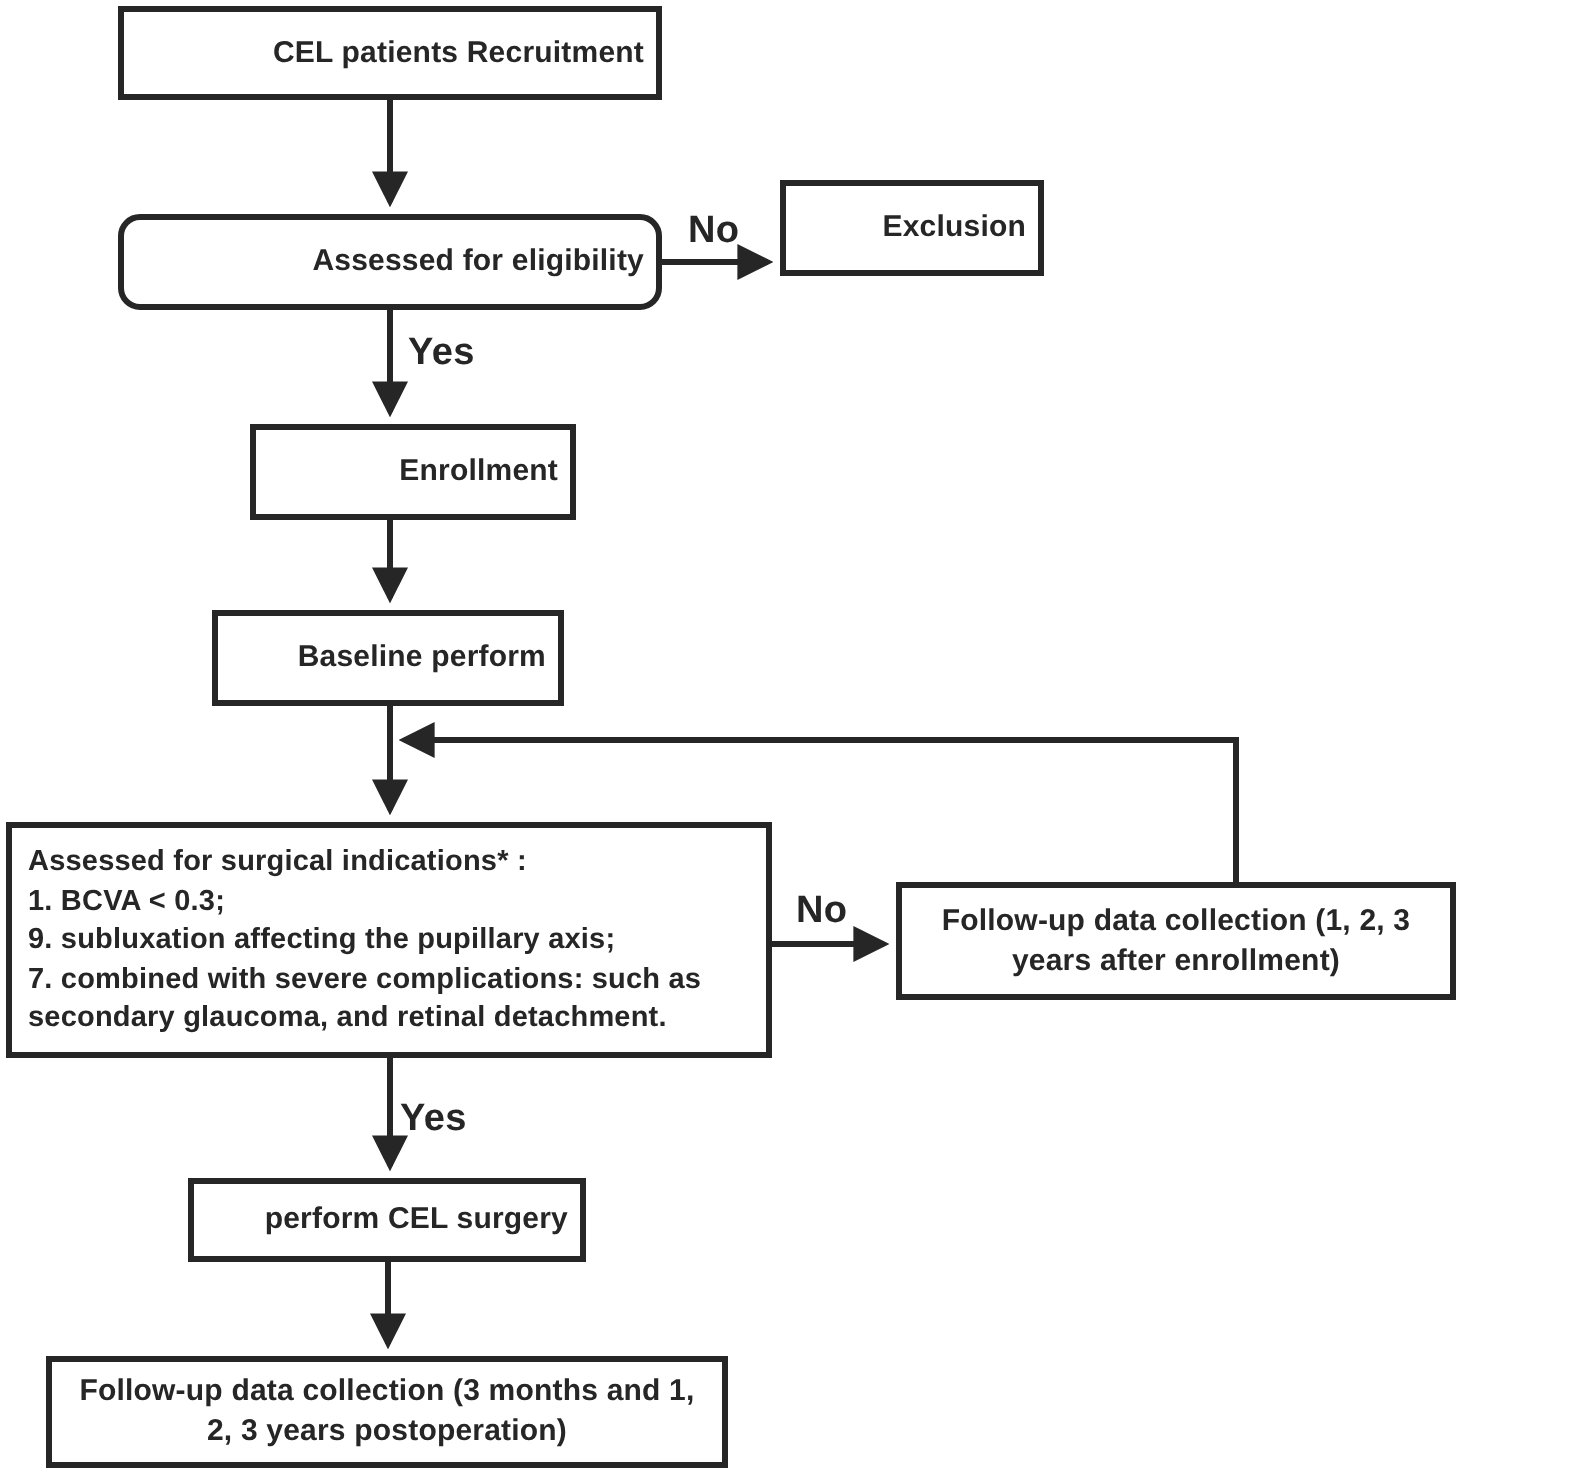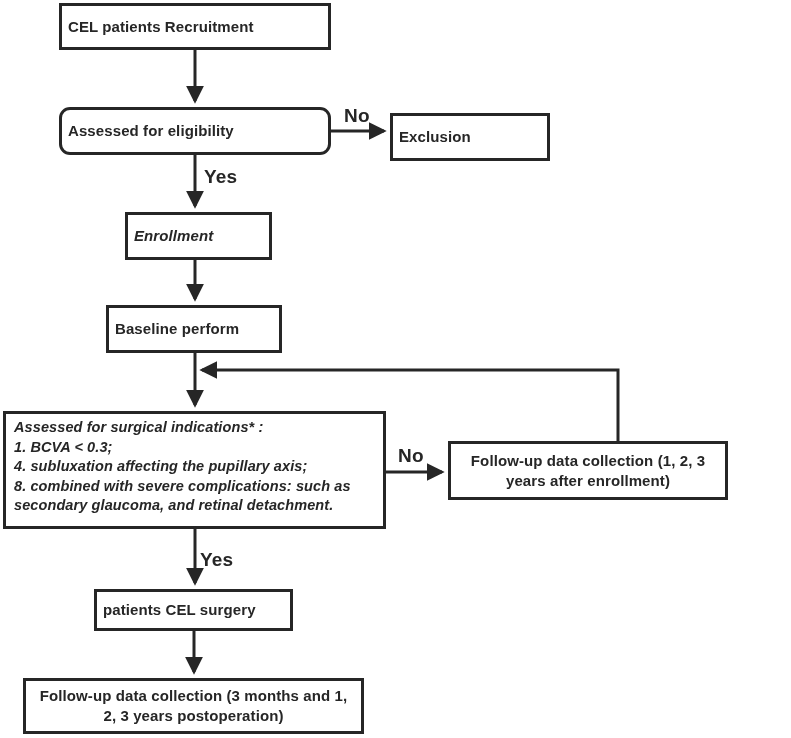--- a/index.html
+++ b/index.html
@@ -19,51 +19,50 @@
     width: 791px; height: 738px;
     z-index: 1;
   }
   .node {
     position: absolute;
     z-index: 2;
     background: #ffffff;
     border: 3px solid #262626;
     display: flex;
     flex-direction: column;
-    align-items: flex-start;
+    align-items: flex-end;
     justify-content: center;
     text-align: center;
     font-weight: bold;
     font-size: 15px;
     line-height: 20px;
     letter-spacing: 0.1px;
     padding: 2px 6px;
   }
   .node.left-align {
     align-items: flex-start;
     text-align: left;
-    justify-content: flex-start;
+    justify-content: center;
     padding: 4px 20px 2px 8px;
     font-size: 14.5px;
     line-height: 19.5px;
-    font-style: italic;
   }
   .edge-label {
     position: absolute;
     z-index: 3;
     font-weight: bold;
     font-size: 19px;
     line-height: 18px;
     letter-spacing: 0.2px;
   }
   
   #n-recruitment { left: 59px;  top: 3px;   width: 272px; height: 47px; }
   #n-eligibility { left: 59px;  top: 107px; width: 272px; height: 48px; border-radius: 11px; }
-  #n-exclusion   { left: 390px; top: 113px; width: 160px; height: 48px; }
-  #n-enrollment  { left: 125px; top: 212px; width: 147px; height: 48px; font-style: italic; }
+  #n-exclusion   { left: 390px; top: 90px; width: 132px; height: 48px; }
+  #n-enrollment  { left: 125px; top: 212px; width: 163px; height: 48px; }
   #n-baseline    { left: 106px; top: 305px; width: 176px; height: 48px; }
   #n-indications { left: 3px;   top: 411px; width: 383px; height: 118px; }
   #n-followup1   { left: 448px; top: 441px; width: 280px; height: 59px; }
   #n-surgery     { left: 94px;  top: 589px; width: 199px; height: 42px; }
   #n-followup2   { left: 23px;  top: 678px; width: 341px; height: 56px; }
 
   #lbl-no-exclusion { left: 344px; top: 107px; }
   #lbl-yes-enroll   { left: 204px; top: 168px; }
   #lbl-no-followup  { left: 398px; top: 447px; }
   #lbl-yes-surgery  { left: 200px; top: 551px; }
@@ -108,30 +107,30 @@
     <span>Enrollment</span>
   </div>
 
   <div class="node" id="n-baseline">
     <span>Baseline perform</span>
   </div>
 
   <div class="node left-align" id="n-indications">
     <div>Assessed for surgical indications* :</div>
     <div>1. BCVA &lt; 0.3;</div>
-    <div>4. subluxation affecting the pupillary axis;</div>
-    <div>8. combined with severe complications: such as secondary glaucoma, and retinal detachment.</div>
+    <div>9. subluxation affecting the pupillary axis;</div>
+    <div>7. combined with severe complications: such as secondary glaucoma, and retinal detachment.</div>
   </div>
 
   <div class="node" id="n-followup1">
     <span>Follow-up data collection (1, 2, 3 years after enrollment)</span>
   </div>
 
   <div class="node" id="n-surgery">
-    <span>patients CEL surgery</span>
+    <span>perform CEL surgery</span>
   </div>
 
   <div class="node" id="n-followup2">
     <span>Follow-up data collection (3 months and 1, 2, 3 years postoperation)</span>
   </div>
 
   <span class="edge-label" id="lbl-no-exclusion">No</span>
   <span class="edge-label" id="lbl-yes-enroll">Yes</span>
   <span class="edge-label" id="lbl-no-followup">No</span>
   <span class="edge-label" id="lbl-yes-surgery">Yes</span>

